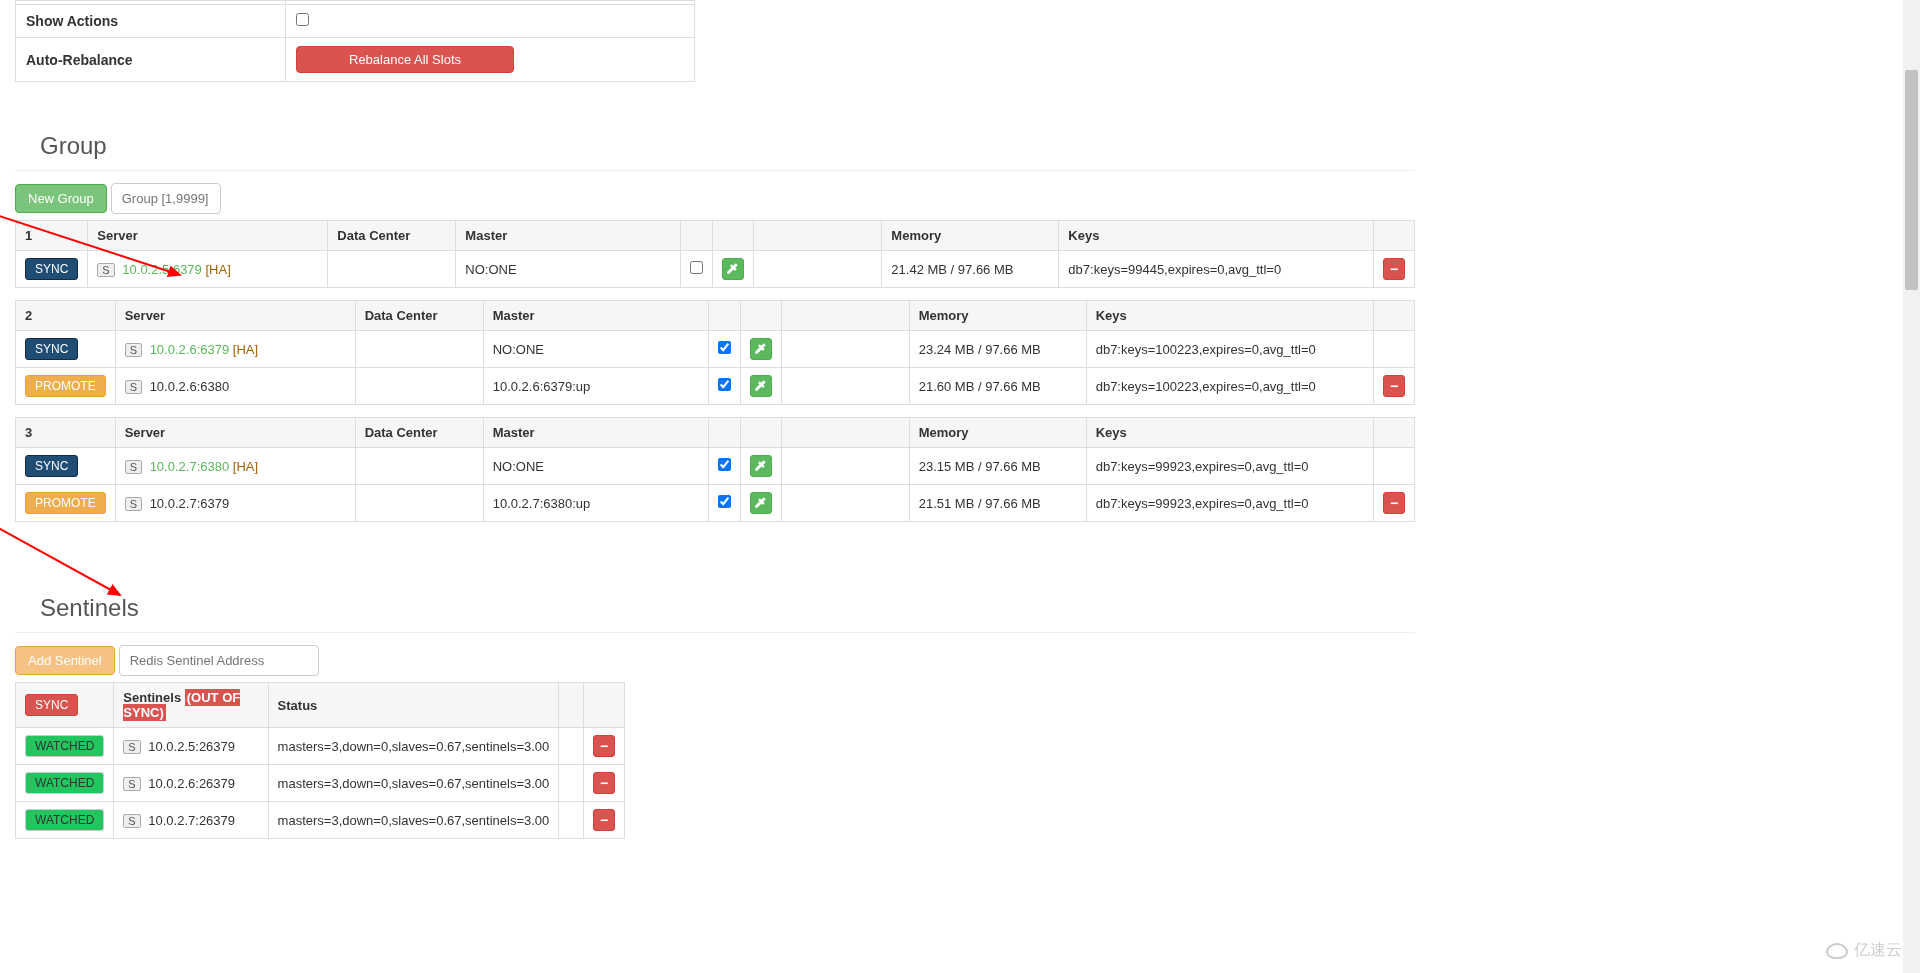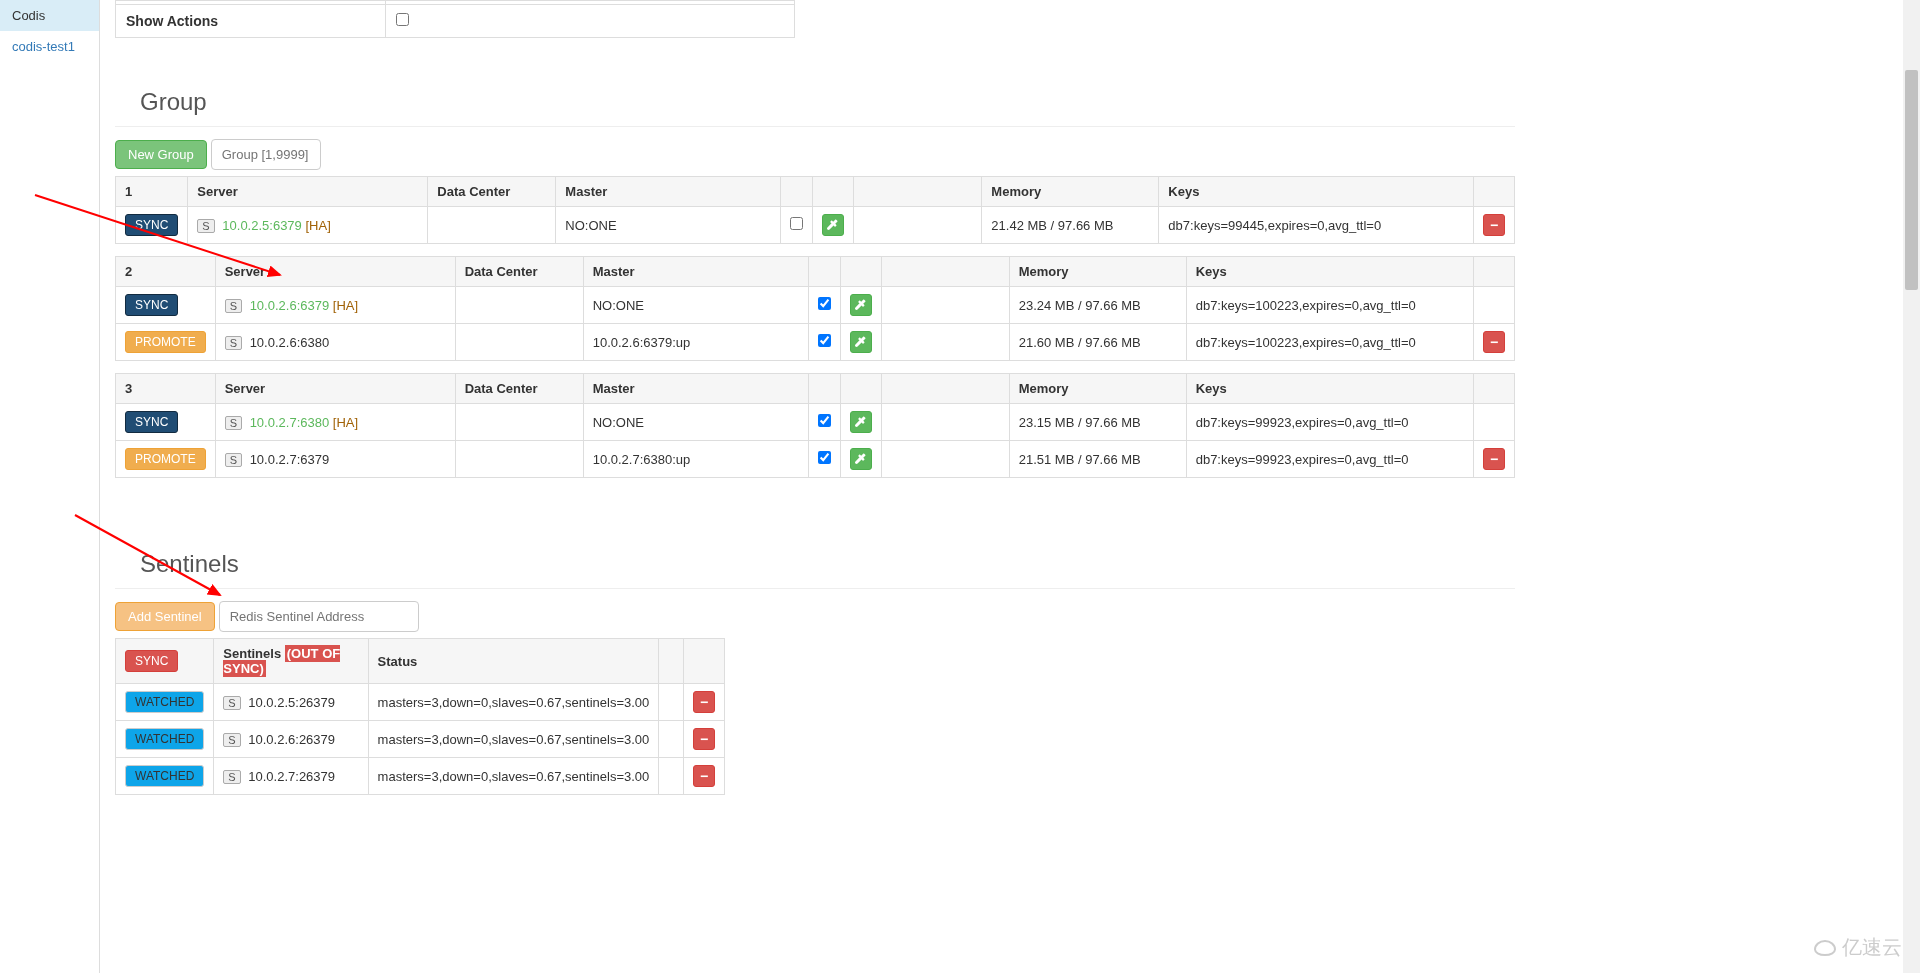--- a/index.html
+++ b/index.html
@@ -23,21 +23,21 @@
 .btn { display: inline-block; padding: 6px 12px; font-size: 13px; border-radius: 4px; border: 1px solid transparent; cursor: pointer; color: #fff; text-align: center; }
 .btn-sm { padding: 3px 9px; font-size: 12px; border-radius: 3px; }
 .btn-green { background: #5cb85c; border-color: #4cae4c; }
 .btn-green-light { background: #7bc47b; border-color: #4cae4c; }
 .btn-orange { background: #f0ad4e; border-color: #eea236; }
 .btn-orange-light { background: #f6c283; border-color: #eea236; }
 .btn-blue { background: #337ab7; border-color: #2e6da4; }
 .btn-blue-dark { background: #204d74; border-color: #122b40; }
 .btn-red { background: #d9534f; border-color: #d43f3a; }
 .btn-red-wide { background: #d9534f; border-color: #d43f3a; padding: 5px 52px; }
-.btn-gray { background: #0ea5e9; color: #333; border: 1px solid #ccc; }
+.btn-gray { background: #22c55e; color: #333; border: 1px solid #ccc; }
 
 input.form-input { border: 1px solid #ccc; border-radius: 4px; padding: 6px 10px; font-size: 13px; height: 31px; }
 .to-lbl { padding: 0 6px; color: #555; }
 
 .btn-group { display: flex; }
 .btn-group .btn { border-radius: 0; }
 .btn-group .btn:first-child { border-top-left-radius: 4px; border-bottom-left-radius: 4px; }
 .btn-group .btn:last-child { border-top-right-radius: 4px; border-bottom-right-radius: 4px; }
 
 .data-table { width: 100%; border-collapse: collapse; margin-bottom: 12px; }
@@ -71,46 +71,46 @@
 .col-s-sync { width: 62px; }
 .col-s-name { width: 200px; }
 .col-s-status { width: 282px; }
 .col-s-pad { width: 30px; }
 .col-s-del { width: 30px; text-align:center; }
 
 .oos { background: #d9534f; color: #fff; font-weight: bold; padding: 1px 2px; }
 
 .arrow { position: absolute; pointer-events: none; }
 
-.watermark { position: fixed; right: 18px; bottom: 12px; color: #ccc; font-size: 20px; font-family: sans-serif; display:flex; align-items:center; gap:6px;}
+.watermark { position: fixed; right: 18px; bottom: 12px; color: #ccc; font-size: 16px; font-family: sans-serif; display:flex; align-items:center; gap:6px;}
 .wm-icon { width:22px; height:16px; border:2px solid #ccc; border-radius:50% 50% 50% 50% / 60% 60% 40% 40%; position:relative; }
 
 .scroll-track { position: fixed; right: 0; top: 0; bottom: 0; width: 17px; background: #f1f1f1; }
 .scroll-thumb { position: absolute; left: 2px; right: 2px; background: #c1c1c1; border-radius: 2px; }
 </style>
 </head>
 <body>
 
 <div class="layout">
-  <div class="sidebar">
-    <div class="sidebar-item active">Codis</div>
-    <div class="sidebar-item sub"><a href="#">codis-test1</a></div>
-  </div>
 
   <div class="content">
 
     <table class="config-table">
       <tbody>
           <tr style="height:4px;">
             <td class="lbl" style="padding:0;border-top:none;"></td>
             <td class="val" style="padding:0;border-top:none;"></td>
           </tr>
       <tr>
         <td class="lbl">Show Actions</td>
         <td class="val"><input type="checkbox" class="checkbox" style=""></td>
+      </tr>
+      <tr>
+        <td class="lbl">Auto-Rebalance</td>
+        <td class="val"><button class="btn btn-red-wide">Rebalance All Slots</button></td>
       </tr>
     </tbody>
       </table>
 
     <div class="section-header">Group</div>
 
     <div class="row">
       <button class="btn btn-green-light">New Group</button>
       <input class="form-input" style="width: 110px;" placeholder="Group [1,9999]">
     </div>

